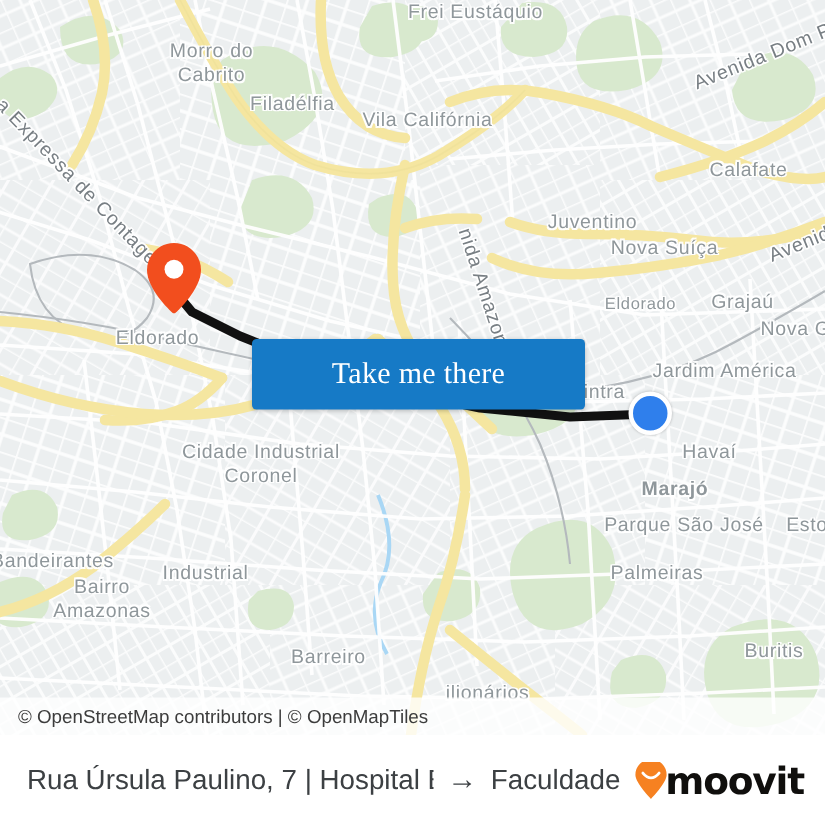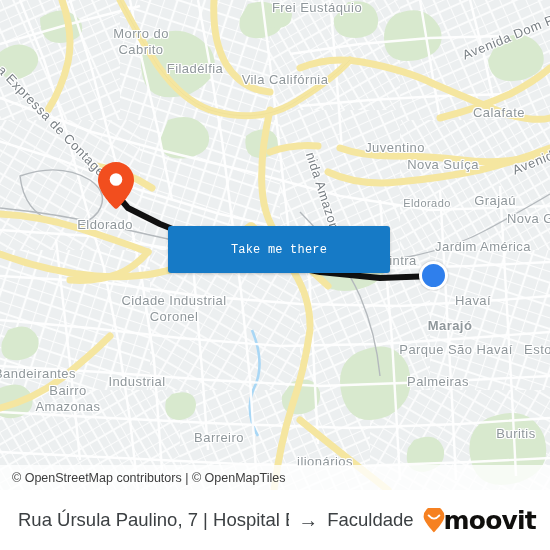--- a/index.html
+++ b/index.html
@@ -96,22 +96,22 @@
   #cta-button {
     position: absolute;
     left: 168px;
     top: 226px;
     width: 222px;
     height: 47px;
     background: #167ac6;
     color: #ffffff;
     border: none;
     border-radius: 3px;
-    font-family: Liberation Mono, monospace;
-    font-size: 12px;
+    font-family: Liberation Serif, serif;
+    font-size: 20px;
     letter-spacing: 0.2px;
     cursor: pointer;
     box-shadow: 0 1px 3px rgba(0,0,0,.22);
   }
 
   
   #attribution {
     position: absolute;
     left: 0;
     top: 465px;
@@ -339,21 +339,21 @@
         <div class="place-label" style="left: 483px; top: 247px;">
           <div>Jardim América</div>
         </div>
         <div class="place-label" style="left: 473px; top: 301px;">
           <div>Havaí</div>
         </div>
         <div class="place-label" style="left: 450px; top: 326px; font-weight: bold;">
           <div>Marajó</div>
         </div>
         <div class="place-label" style="left: 456px; top: 350px;">
-          <div>Parque São Havaí</div>
+          <div>Parque São José</div>
         </div>
         <div class="place-label" style="left: 538px; top: 350px;">
           <div>Esto</div>
         </div>
         <div class="place-label" style="left: 438px; top: 382px;">
           <div>Palmeiras</div>
         </div>
         <div class="place-label" style="left: 516px; top: 434px;">
           <div>Buritis</div>
         </div>

